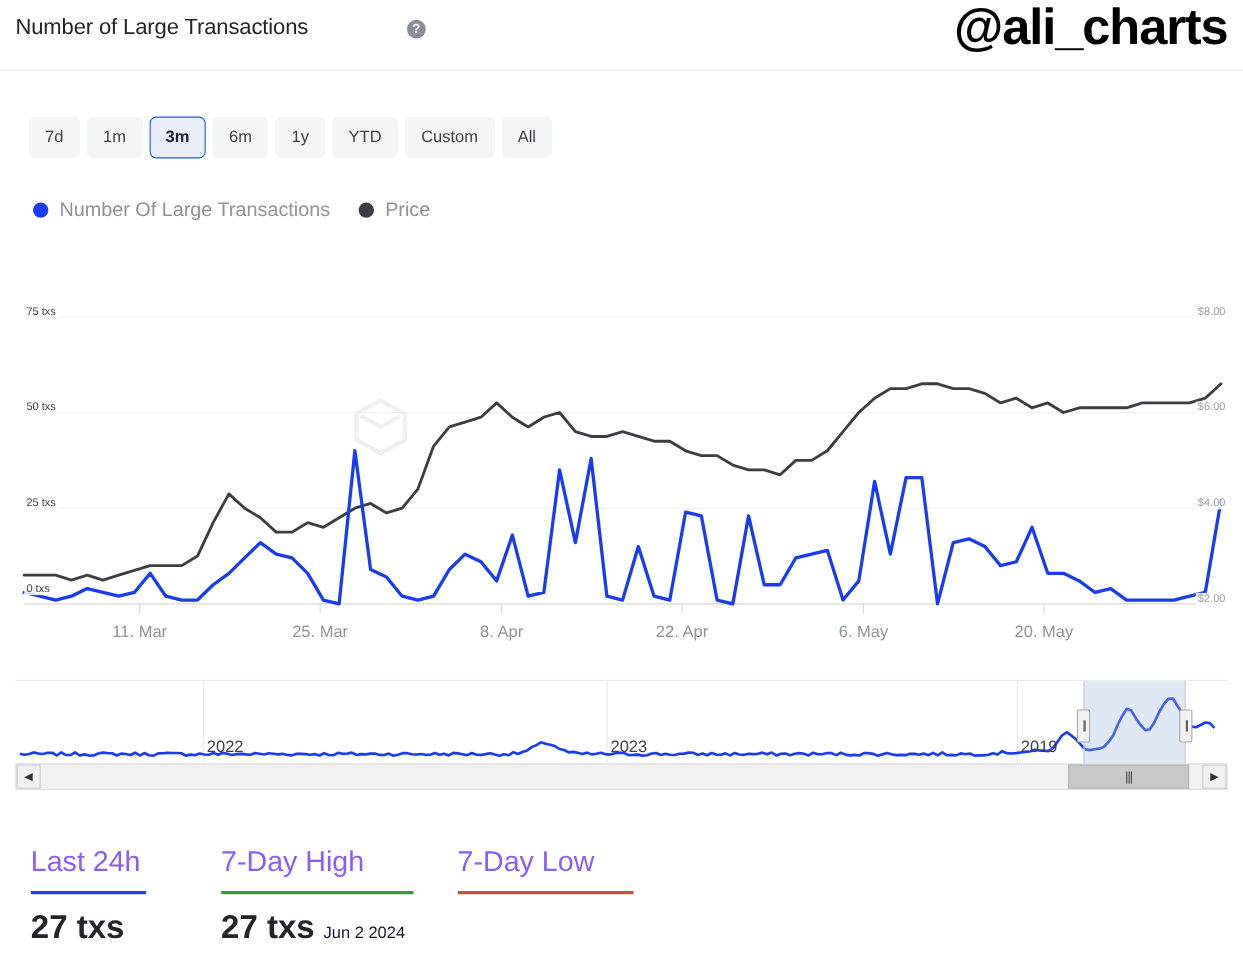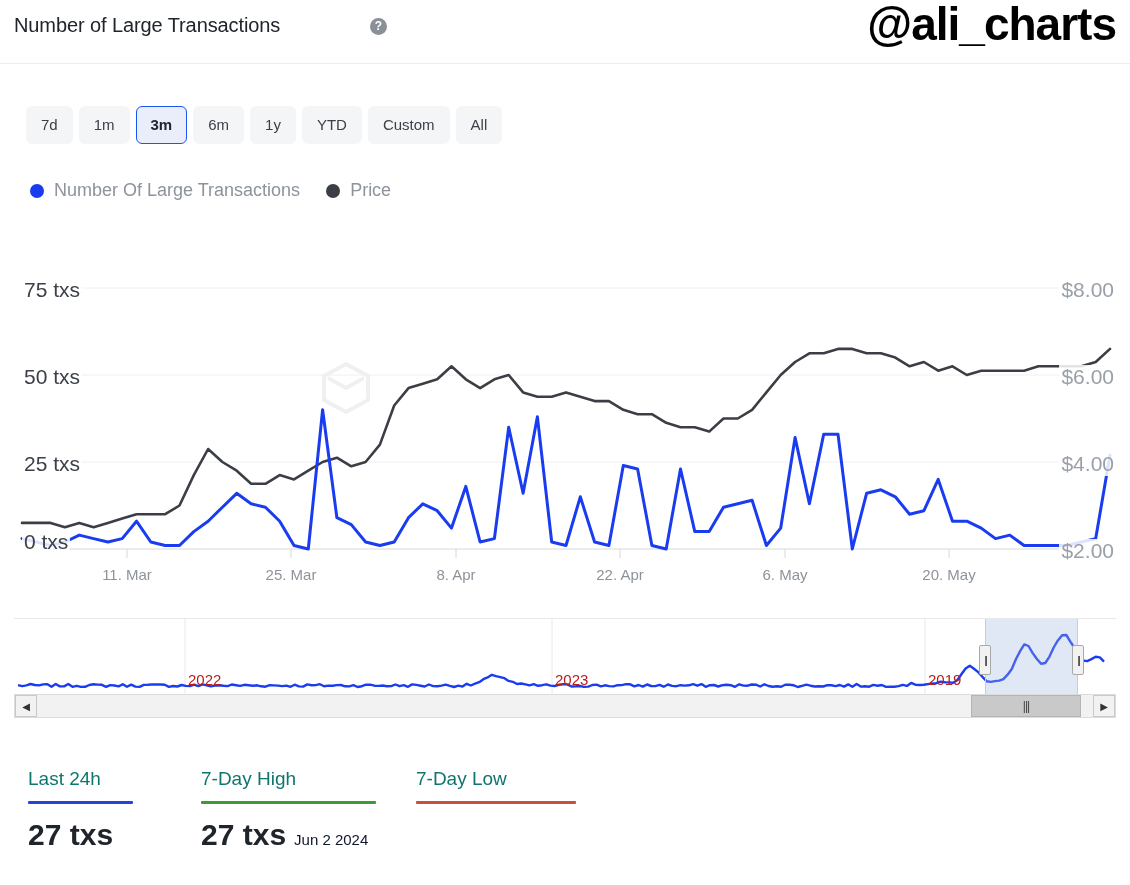--- a/index.html
+++ b/index.html
@@ -52,21 +52,21 @@
   .legend { position: absolute; left: 30px; top: 180px; display: flex; align-items: center; gap: 26px; }
   .legend-item { display: flex; align-items: center; gap: 10px; cursor: pointer; }
   .legend-dot { width: 14px; height: 14px; border-radius: 50%; }
   .legend-label { font-size: 18px; color: #8d939b; white-space: nowrap; }
 
   
   .chart-area { position: absolute; left: 0; top: 248px; width: 1130px; height: 352px; }
   .plot { position: absolute; left: 0; top: 0; width: 1130px; height: 310px; }
   .plot svg { display: block; }
   .ax-label {
-    position: absolute; font-size: 21px; color: #3c4149;
+    position: absolute; font-size: 10px; color: #3c4149;
     background: rgba(255,255,255,0.86); padding: 0 2px; white-space: nowrap;
   }
   .ax-label.right { color: #9aa0a8; }
   .watermark {
     position: absolute; left: 300px; top: 100px;
     font-size: 46px; font-weight: bold; color: #f0f0f0;
     letter-spacing: -1px; user-select: none; white-space: nowrap;
   }
   .wm-logo {
     position: absolute; left: 318px; top: 112px;
@@ -92,21 +92,21 @@
     background: rgba(160,180,225,0.32);
     border-left: 1px solid #c5cddf; border-right: 1px solid #c5cddf;
   }
   .nav-handle {
     position: absolute; top: 26px; width: 12px; height: 30px;
     background: #f2f2f2; border: 1px solid #a8a8a8; border-radius: 2px;
     font-size: 11px; color: #444; text-align: center; line-height: 28px;
     letter-spacing: -2px; cursor: ew-resize; user-select: none;
   }
   .nav-year {
-    position: absolute; bottom: 6px; font-size: 15px; color: #b91c1c;
+    position: absolute; bottom: 6px; font-size: 15px; color: #404040;
     transform: translateX(3px); white-space: nowrap;
   }
   .scrollbar {
     position: absolute; left: 0; top: 76px; width: 1102px; height: 24px;
     background: #f2f2f2; border: 1px solid #dcdcdc;
   }
   .sb-btn {
     position: absolute; top: 0; width: 22px; height: 22px;
     background: #f2f2f2; border: 1px solid #c9c9c9;
     font-size: 10px; color: #333; text-align: center; line-height: 21px;
@@ -115,21 +115,21 @@
   .sb-thumb {
     position: absolute; top: 0; height: 22px;
     background: #c9c9c9; border: 1px solid #b4b4b4;
     text-align: center; font-size: 12px; color: #444; line-height: 20px;
     letter-spacing: -1px; cursor: grab; user-select: none;
   }
 
   
   .stats { position: absolute; left: 28px; top: 768px; display: flex; gap: 0; }
   .stat { position: relative; padding-right: 40px; }
-  .stat-label { font-size: 19px; color: #0f766e; white-space: nowrap; }
+  .stat-label { font-size: 26px; color: #8b5cf6; white-space: nowrap; }
   .stat-rule { height: 3px; margin-top: 11px; border-radius: 1px; }
   .stat-value-row { display: flex; align-items: baseline; gap: 8px; margin-top: 14px; }
   .stat-value { font-size: 30px; font-weight: bold; color: #20242b; white-space: nowrap; }
   .stat-date { font-size: 15px; color: #0f172a; white-space: nowrap; }
 </style>
 </head>
 <body>
 
 <div class="page">
 

